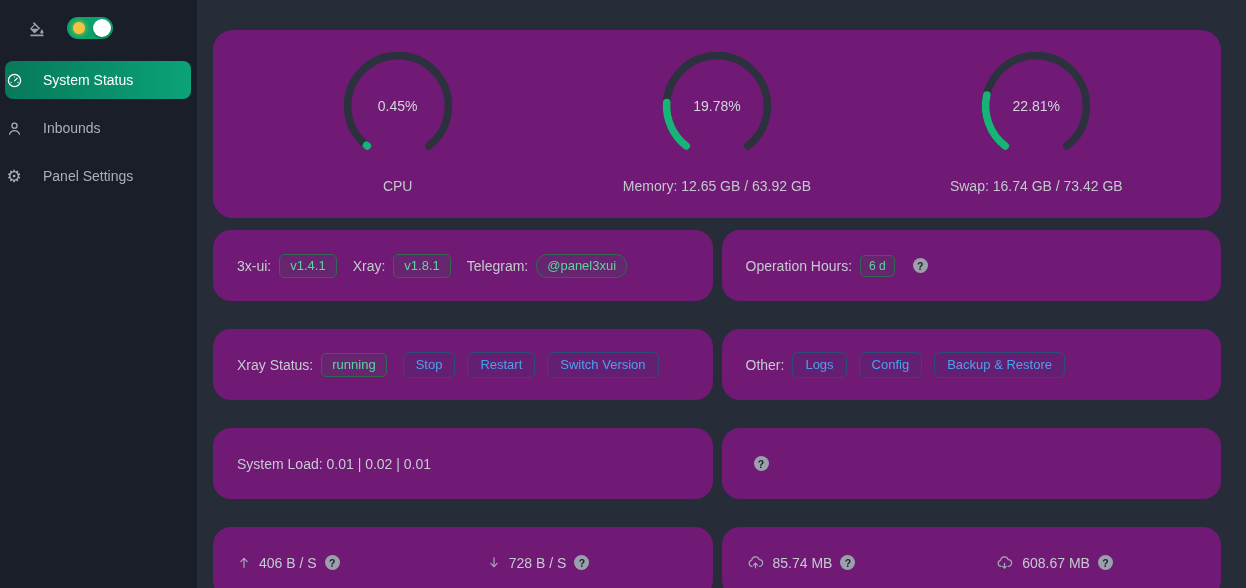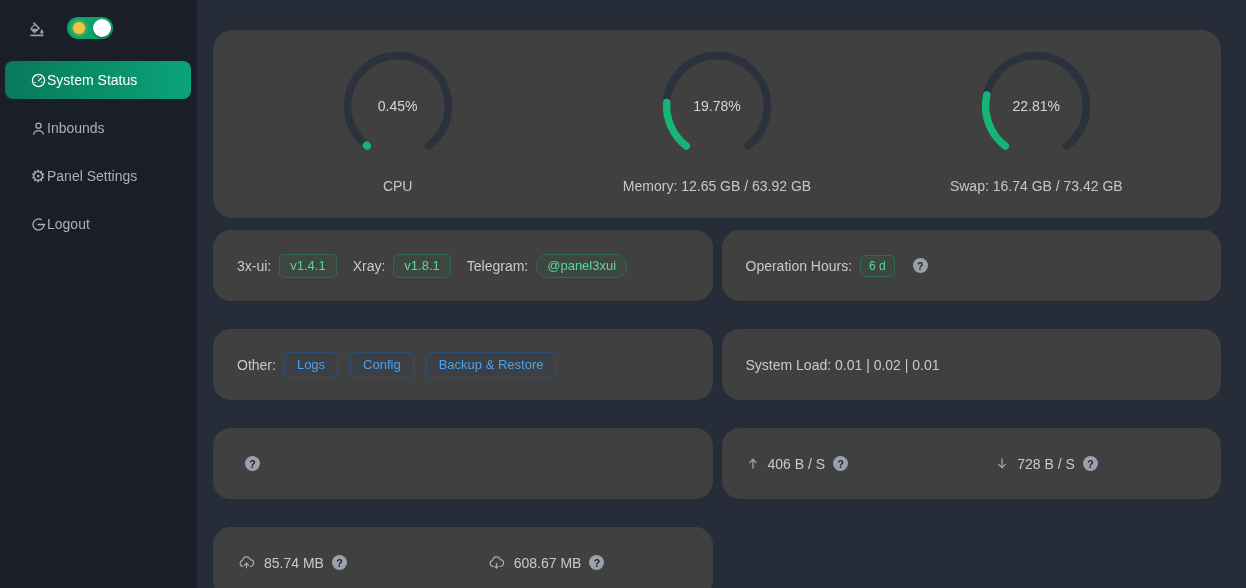--- a/index.html
+++ b/index.html
@@ -11,31 +11,31 @@
     background:#191e28; z-index:2; }
   .theme-row { display:flex; align-items:center; gap:21px; padding:17px 0 0 28px; }
   .theme-icon { color:#9aa0aa; display:inline-flex; }
   .switch { position:relative; width:46px; height:22px; border-radius:12px;
     background:#0aa36c; cursor:pointer; flex:0 0 auto; }
   .switch .sun { position:absolute; left:6px; top:5px; width:12px; height:12px;
     border-radius:50%; background:#f6c33e; box-shadow:0 0 4px 1px rgba(250,205,70,.55); }
   .switch .knob { position:absolute; right:2px; top:2px; width:18px; height:18px;
     border-radius:50%; background:#ffffff; box-shadow:0 1px 2px rgba(0,0,0,.35); }
   .menu { margin-top:22px; }
-  .menu-item { display:flex; align-items:center; height:38px;
-    margin:10px 6px 10px 5px; padding-left:24px; border-radius:8px;
+  .menu-item { display:flex; align-items:center; gap:20px; height:38px;
+    margin:10px 6px 10px 5px; border-radius:8px;
     color:#aab0b9; font-size:14px; cursor:pointer; }
   .menu-item .mi-icon { display:inline-flex; width:18px; justify-content:center; color:inherit; }
   .menu-item.active { background:linear-gradient(90deg,#07795a,#0ba379); color:#ffffff; }
   .gear-glyph { font-size:17px; line-height:1; }
 
   
   .main { position:absolute; left:197px; top:0; right:0; bottom:0;
     background:#262c38; padding:30px 25px 0 16px; }
-  .card { background:#404040; border-radius:18px;text-align:right; }
+  .card { background:#701a75; border-radius:18px;text-align:right; }
   .gauges-card { height:188px; display:flex; justify-content:space-around;
     align-items:flex-start; padding:16px 25px 0 25px; border-radius:20px; }
   .gauge { display:flex; flex-direction:column; align-items:center; width:240px; }
   .dial { position:relative; width:120px; height:120px; }
   .dial svg { width:120px; height:120px; display:block; }
   .dial .pct { position:absolute; inset:0; display:flex; align-items:center;
     justify-content:center; font-size:14px; color:#d2d5da; }
   .gauge-label { margin-top:12px; font-size:14px; color:#c3c7cd; white-space:nowrap; }
 
   .grid { display:grid; grid-template-columns:1fr 1fr; gap:28px 9px; margin-top:12px; }
@@ -93,29 +93,20 @@
           <circle cx="12" cy="8" r="3.6"></circle>
           <path d="M5 20c1.2-3.3 3.8-5 7-5s5.8 1.7 7 5"></path>
         </svg>
       </span>
       <span>Inbounds</span>
     </div>
     <div class="menu-item">
       <span class="mi-icon gear-glyph">⚙</span>
       <span>Panel Settings</span>
     </div>
-    <div class="menu-item">
-      <span class="mi-icon">
-        <svg width="17" height="17" viewBox="0 0 24 24" fill="none" stroke="currentColor" stroke-width="1.8" stroke-linecap="round">
-          <path d="M19.8 12a7.8 7.8 0 1 1-3.8-6.7"></path>
-          <path d="M11.5 12h9.3"></path>
-        </svg>
-      </span>
-      <span>Logout</span>
-    </div>
   </div>
 </div>
 
 <div class="main">
 
   <div class="card gauges-card">
     <div class="gauge">
       <div class="dial">
         <svg viewBox="0 0 100 100">
           <path d="M 24.43 83.32 A 42 42 0 1 1 75.57 83.32" fill="none" stroke="#2b323d" stroke-width="6.3" stroke-linecap="round"></path>
@@ -157,20 +148,27 @@
       <span class="lbl">Telegram:</span>
       <span class="tag-green last">@panel3xui</span>
     </div>
 
     <div class="card info-card">
       <span class="lbl">Operation Hours:</span>
       <span class="tag-green tag-small">6 d</span>
       <span class="qmark">?</span>
     </div>
 
+    <div class="card info-card">
+      <span class="lbl">Xray Status:</span>
+      <span class="tag-green">running</span>
+      <span class="btn-blue">Stop</span>
+      <span class="btn-blue">Restart</span>
+      <span class="btn-blue">Switch Version</span>
+    </div>
 
     <div class="card info-card">
       <span class="lbl">Other:</span>
       <span class="btn-blue">Logs</span>
       <span class="btn-blue">Config</span>
       <span class="btn-blue">Backup &amp; Restore</span>
     </div>
 
     <div class="card info-card">
       <span>System Load: 0.01 | 0.02 | 0.01</span>

